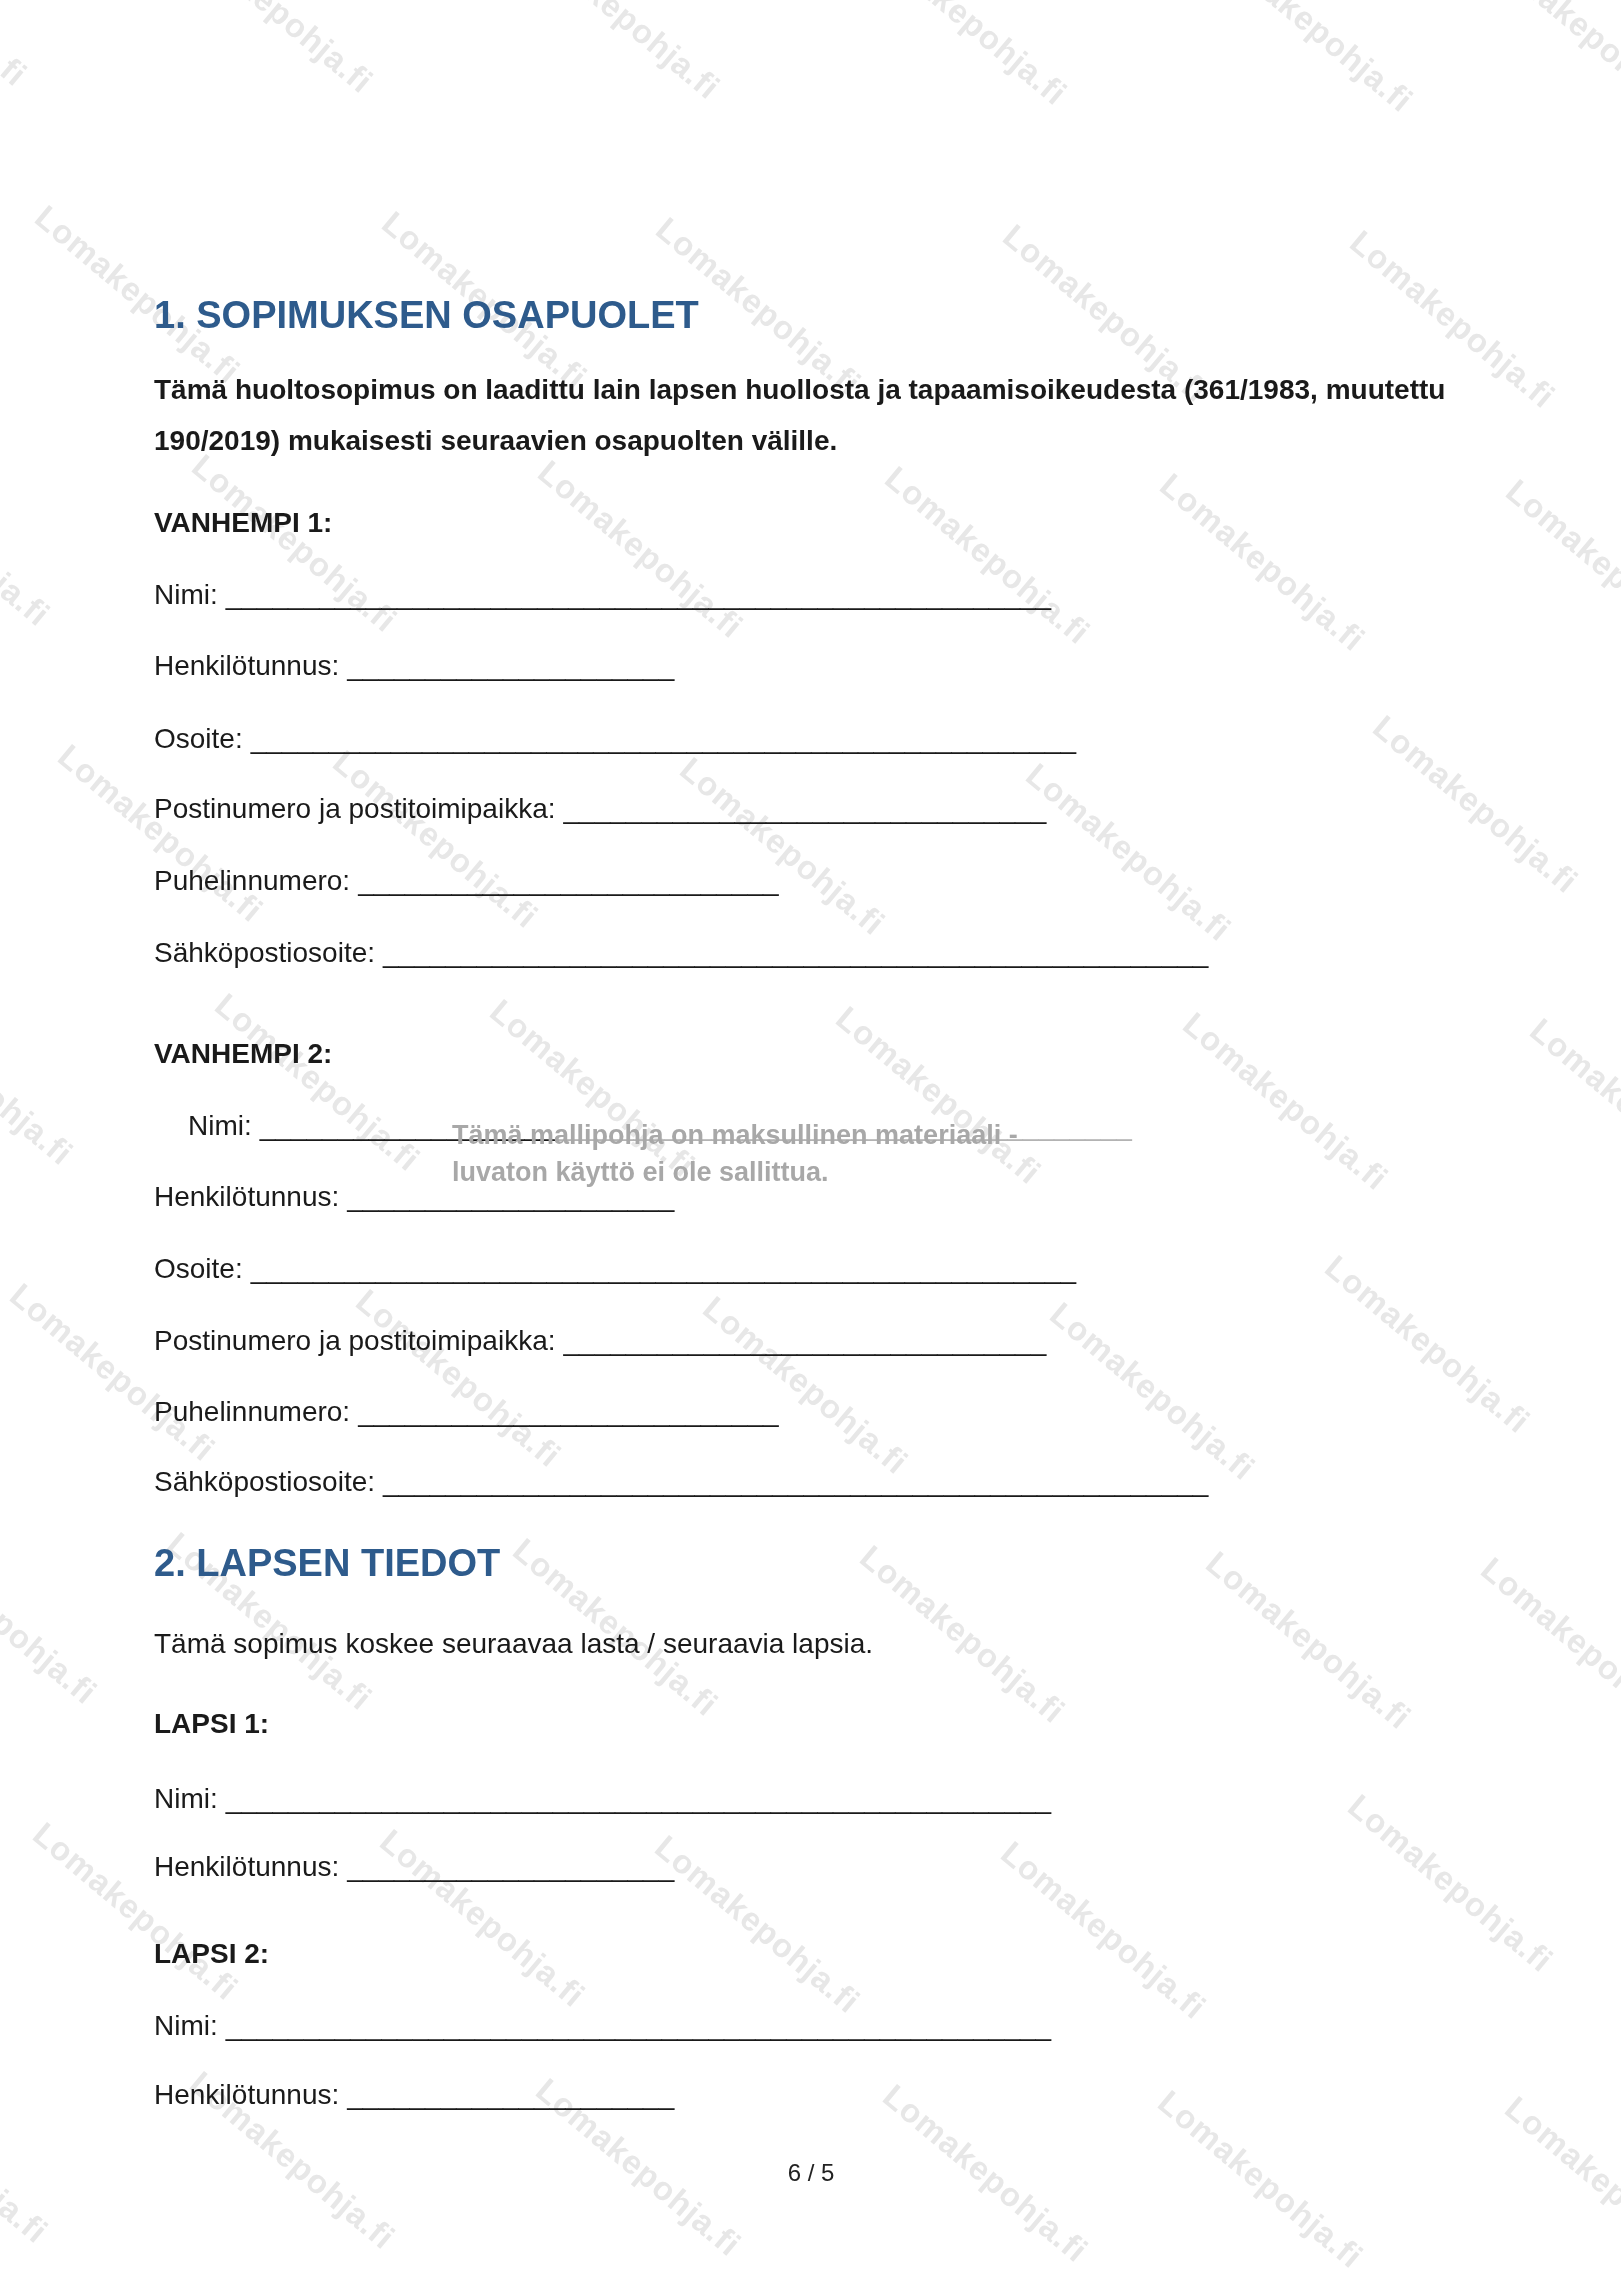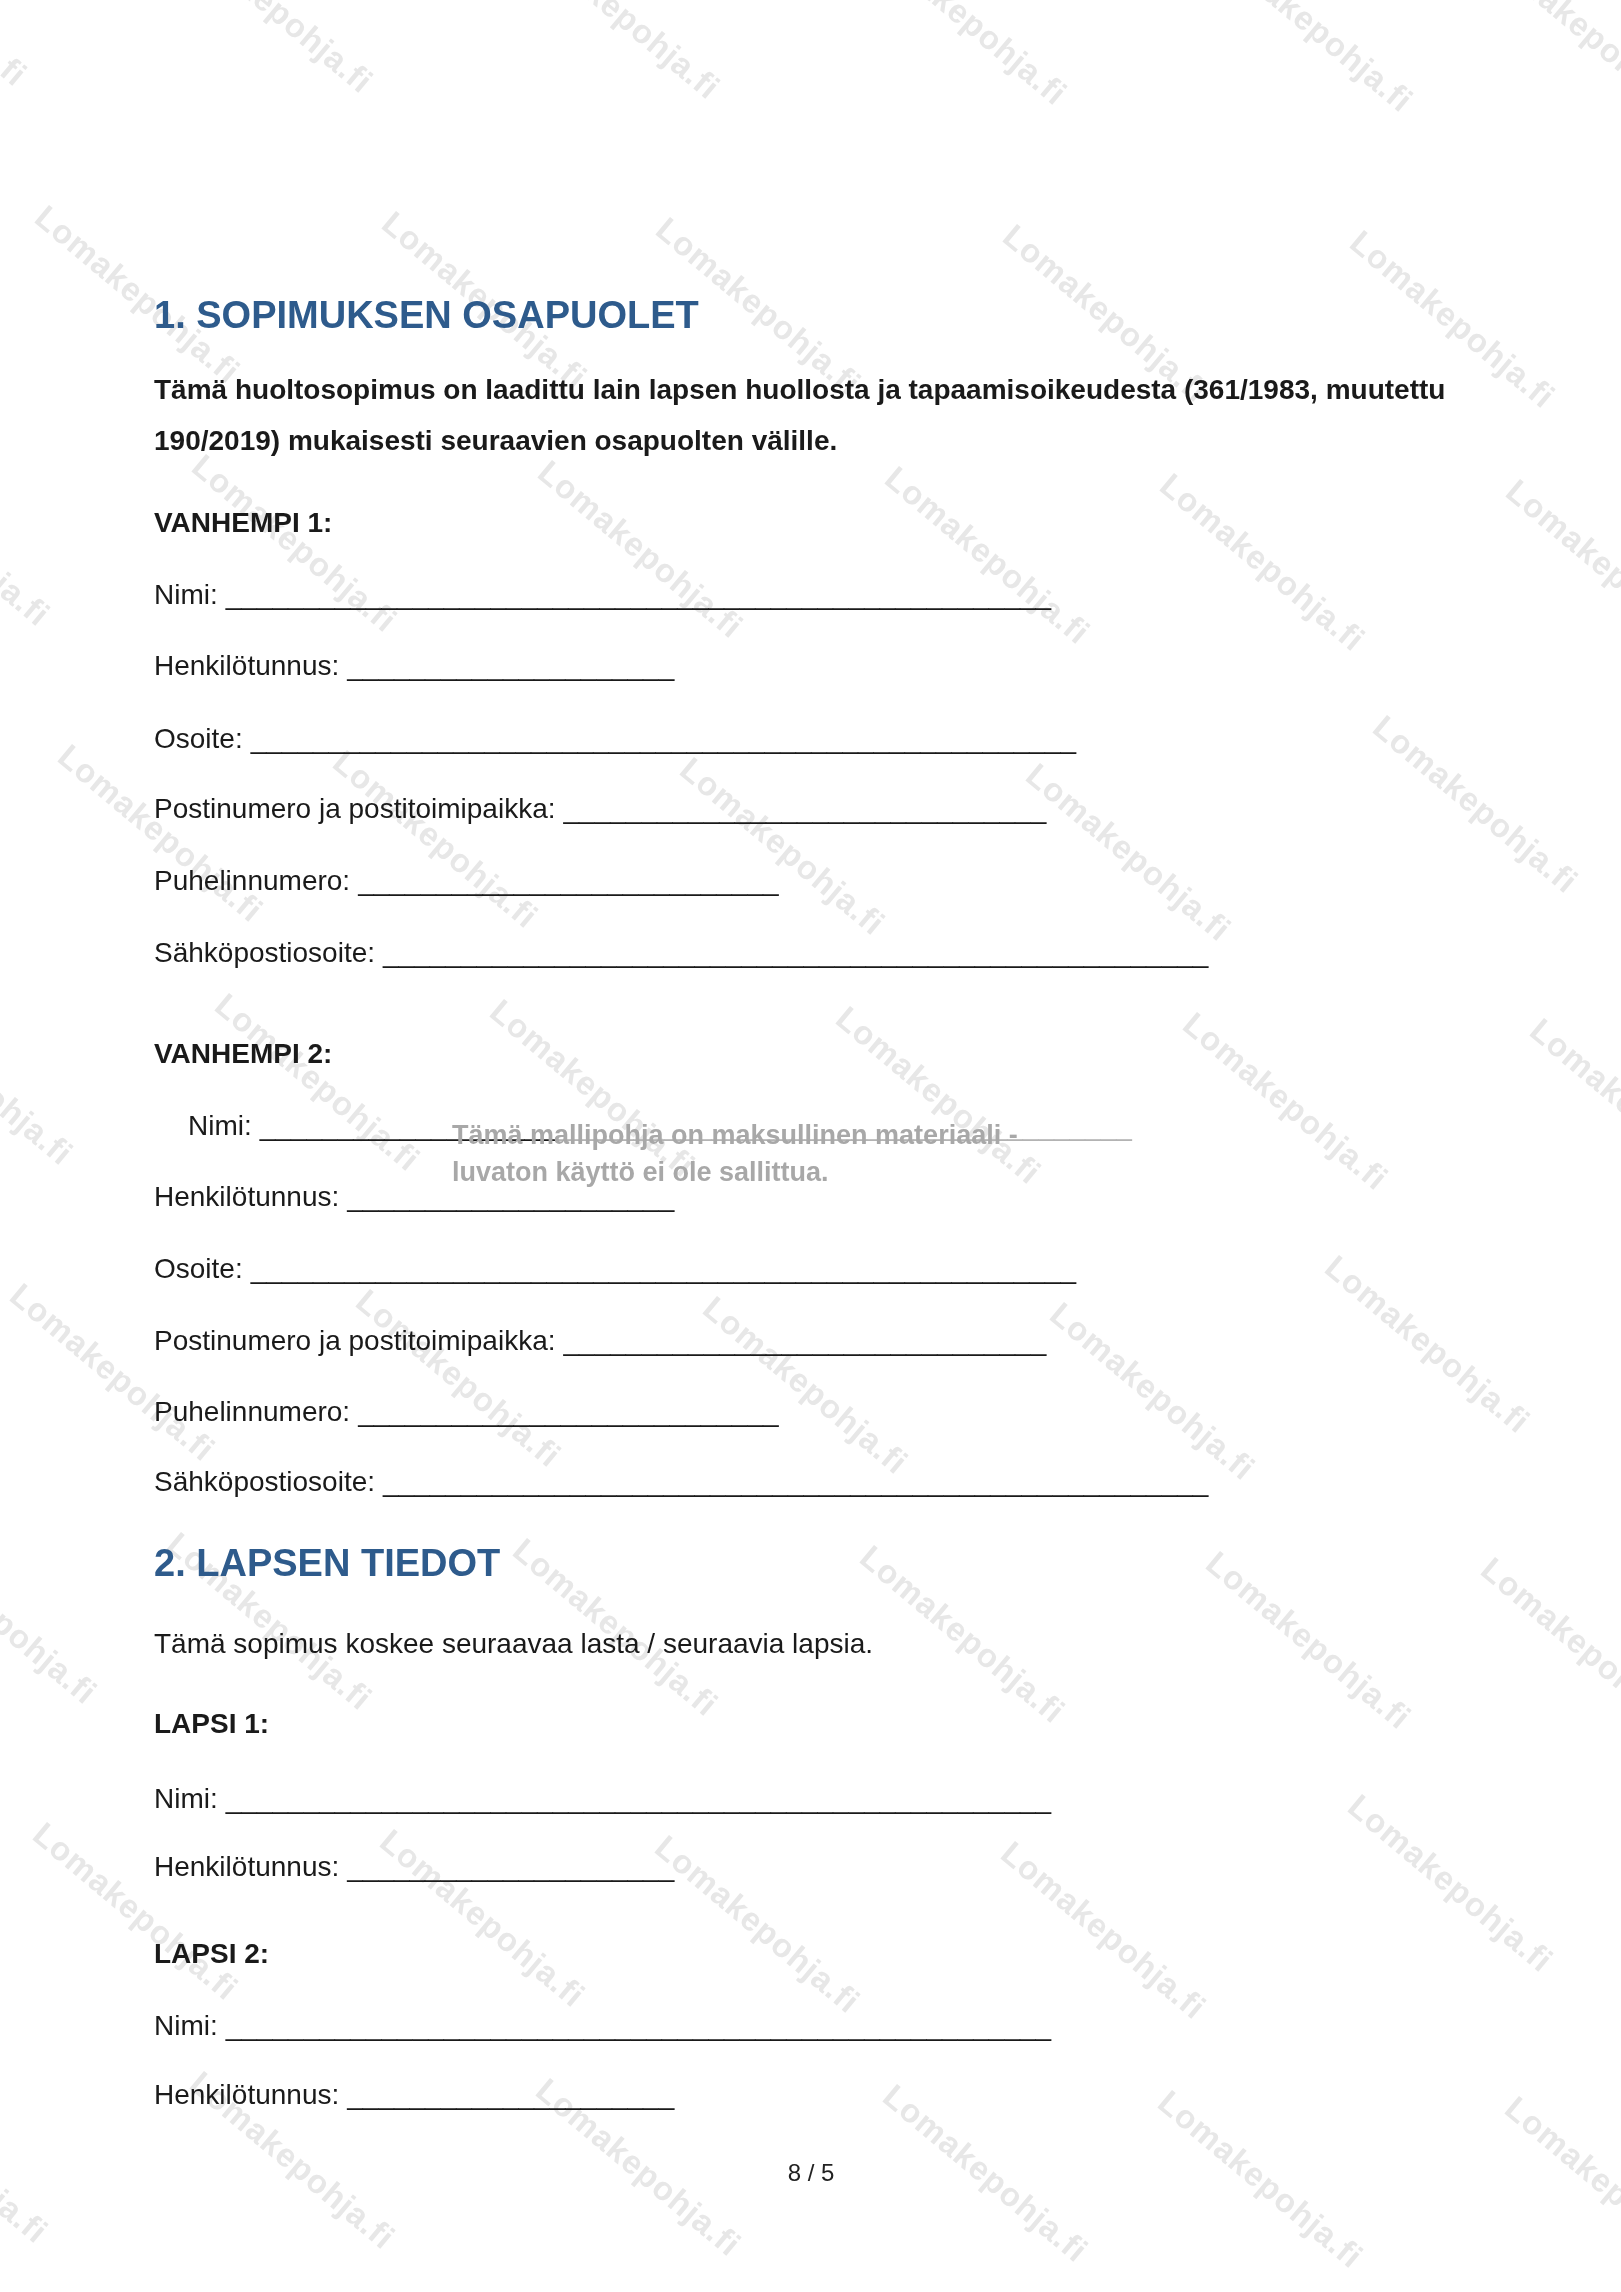--- a/index.html
+++ b/index.html
@@ -150,15 +150,15 @@
       <div class="grp" style="top: 1938px;">LAPSI 2:</div>
       <div class="row" style="top: 2010px;"><span class="lbl">Nimi:</span><span class="blank">_____________________________________________________</span></div>
       <div class="row" style="top: 2079px;"><span class="lbl">Henkilötunnus:</span><span class="blank">_____________________</span></div>
     </div>
 
   <div class="notice">
     <div>Tämä mallipohja on maksullinen materiaali -</div>
     <div>luvaton käyttö ei ole sallittua.</div>
   </div>
 
-  <div class="pagenum">8 / 5</div>
+  <div class="pagenum">6 / 5</div>
 </div>
 
 
 </body></html>

